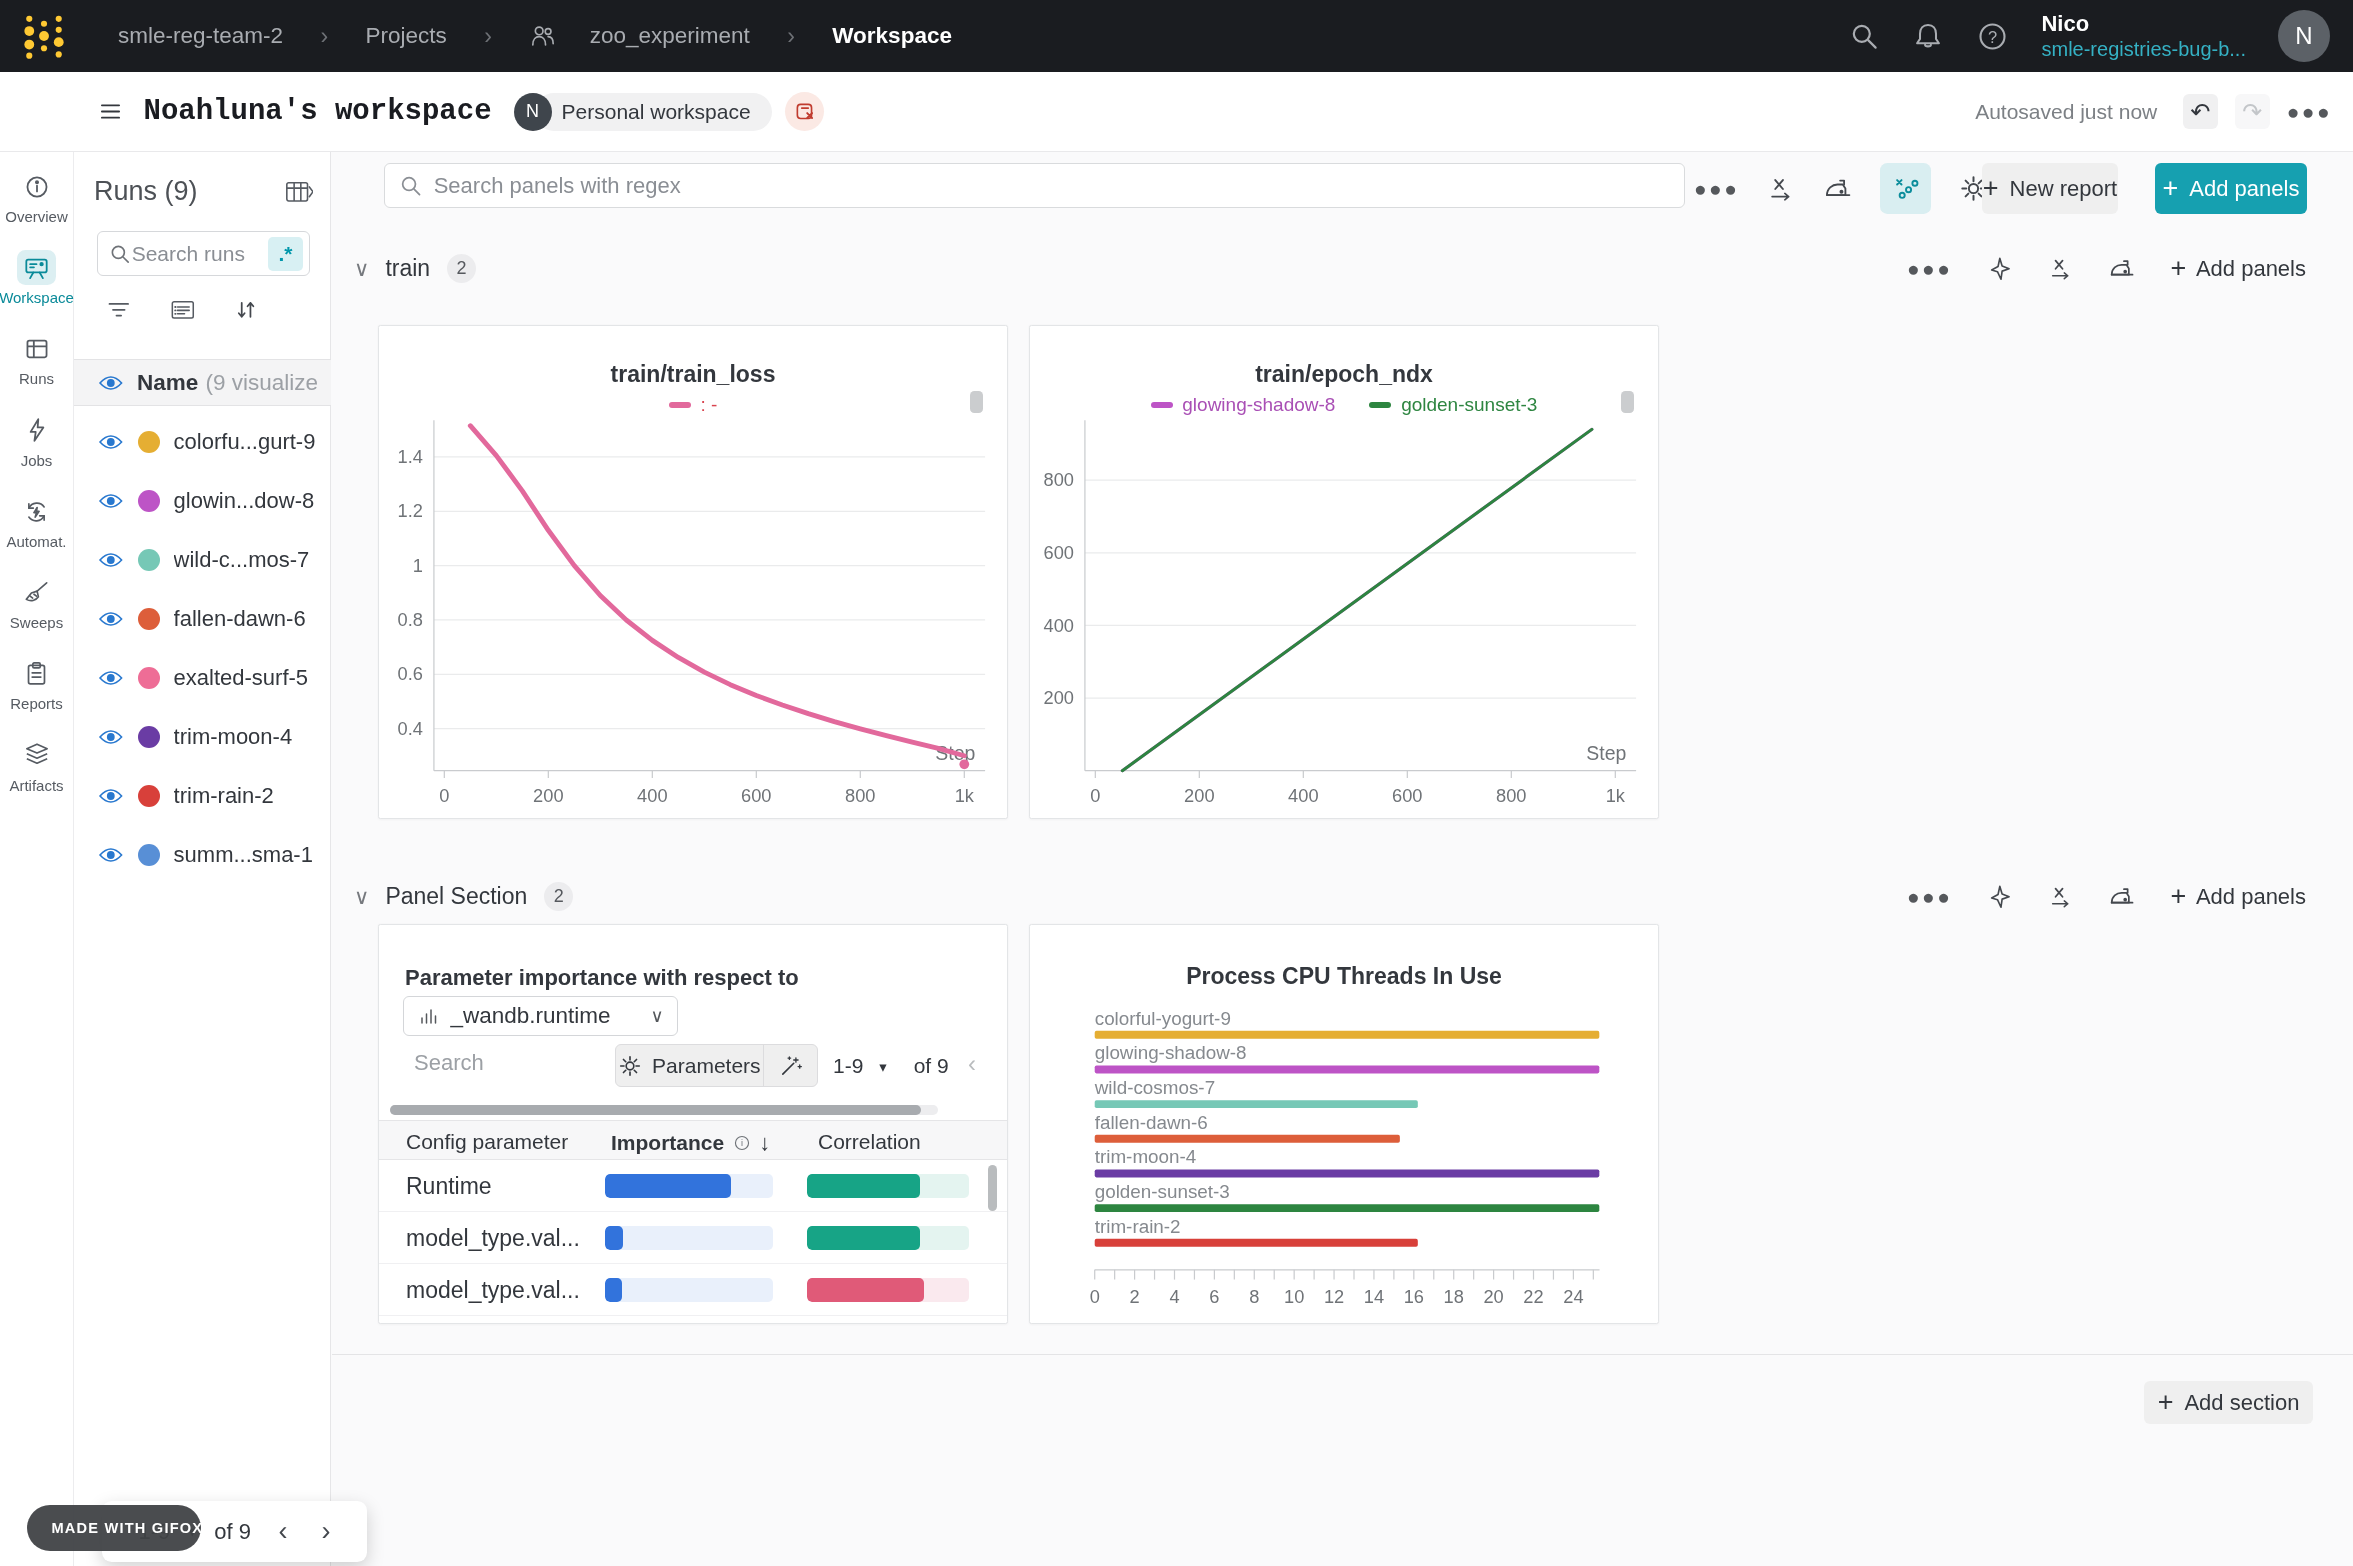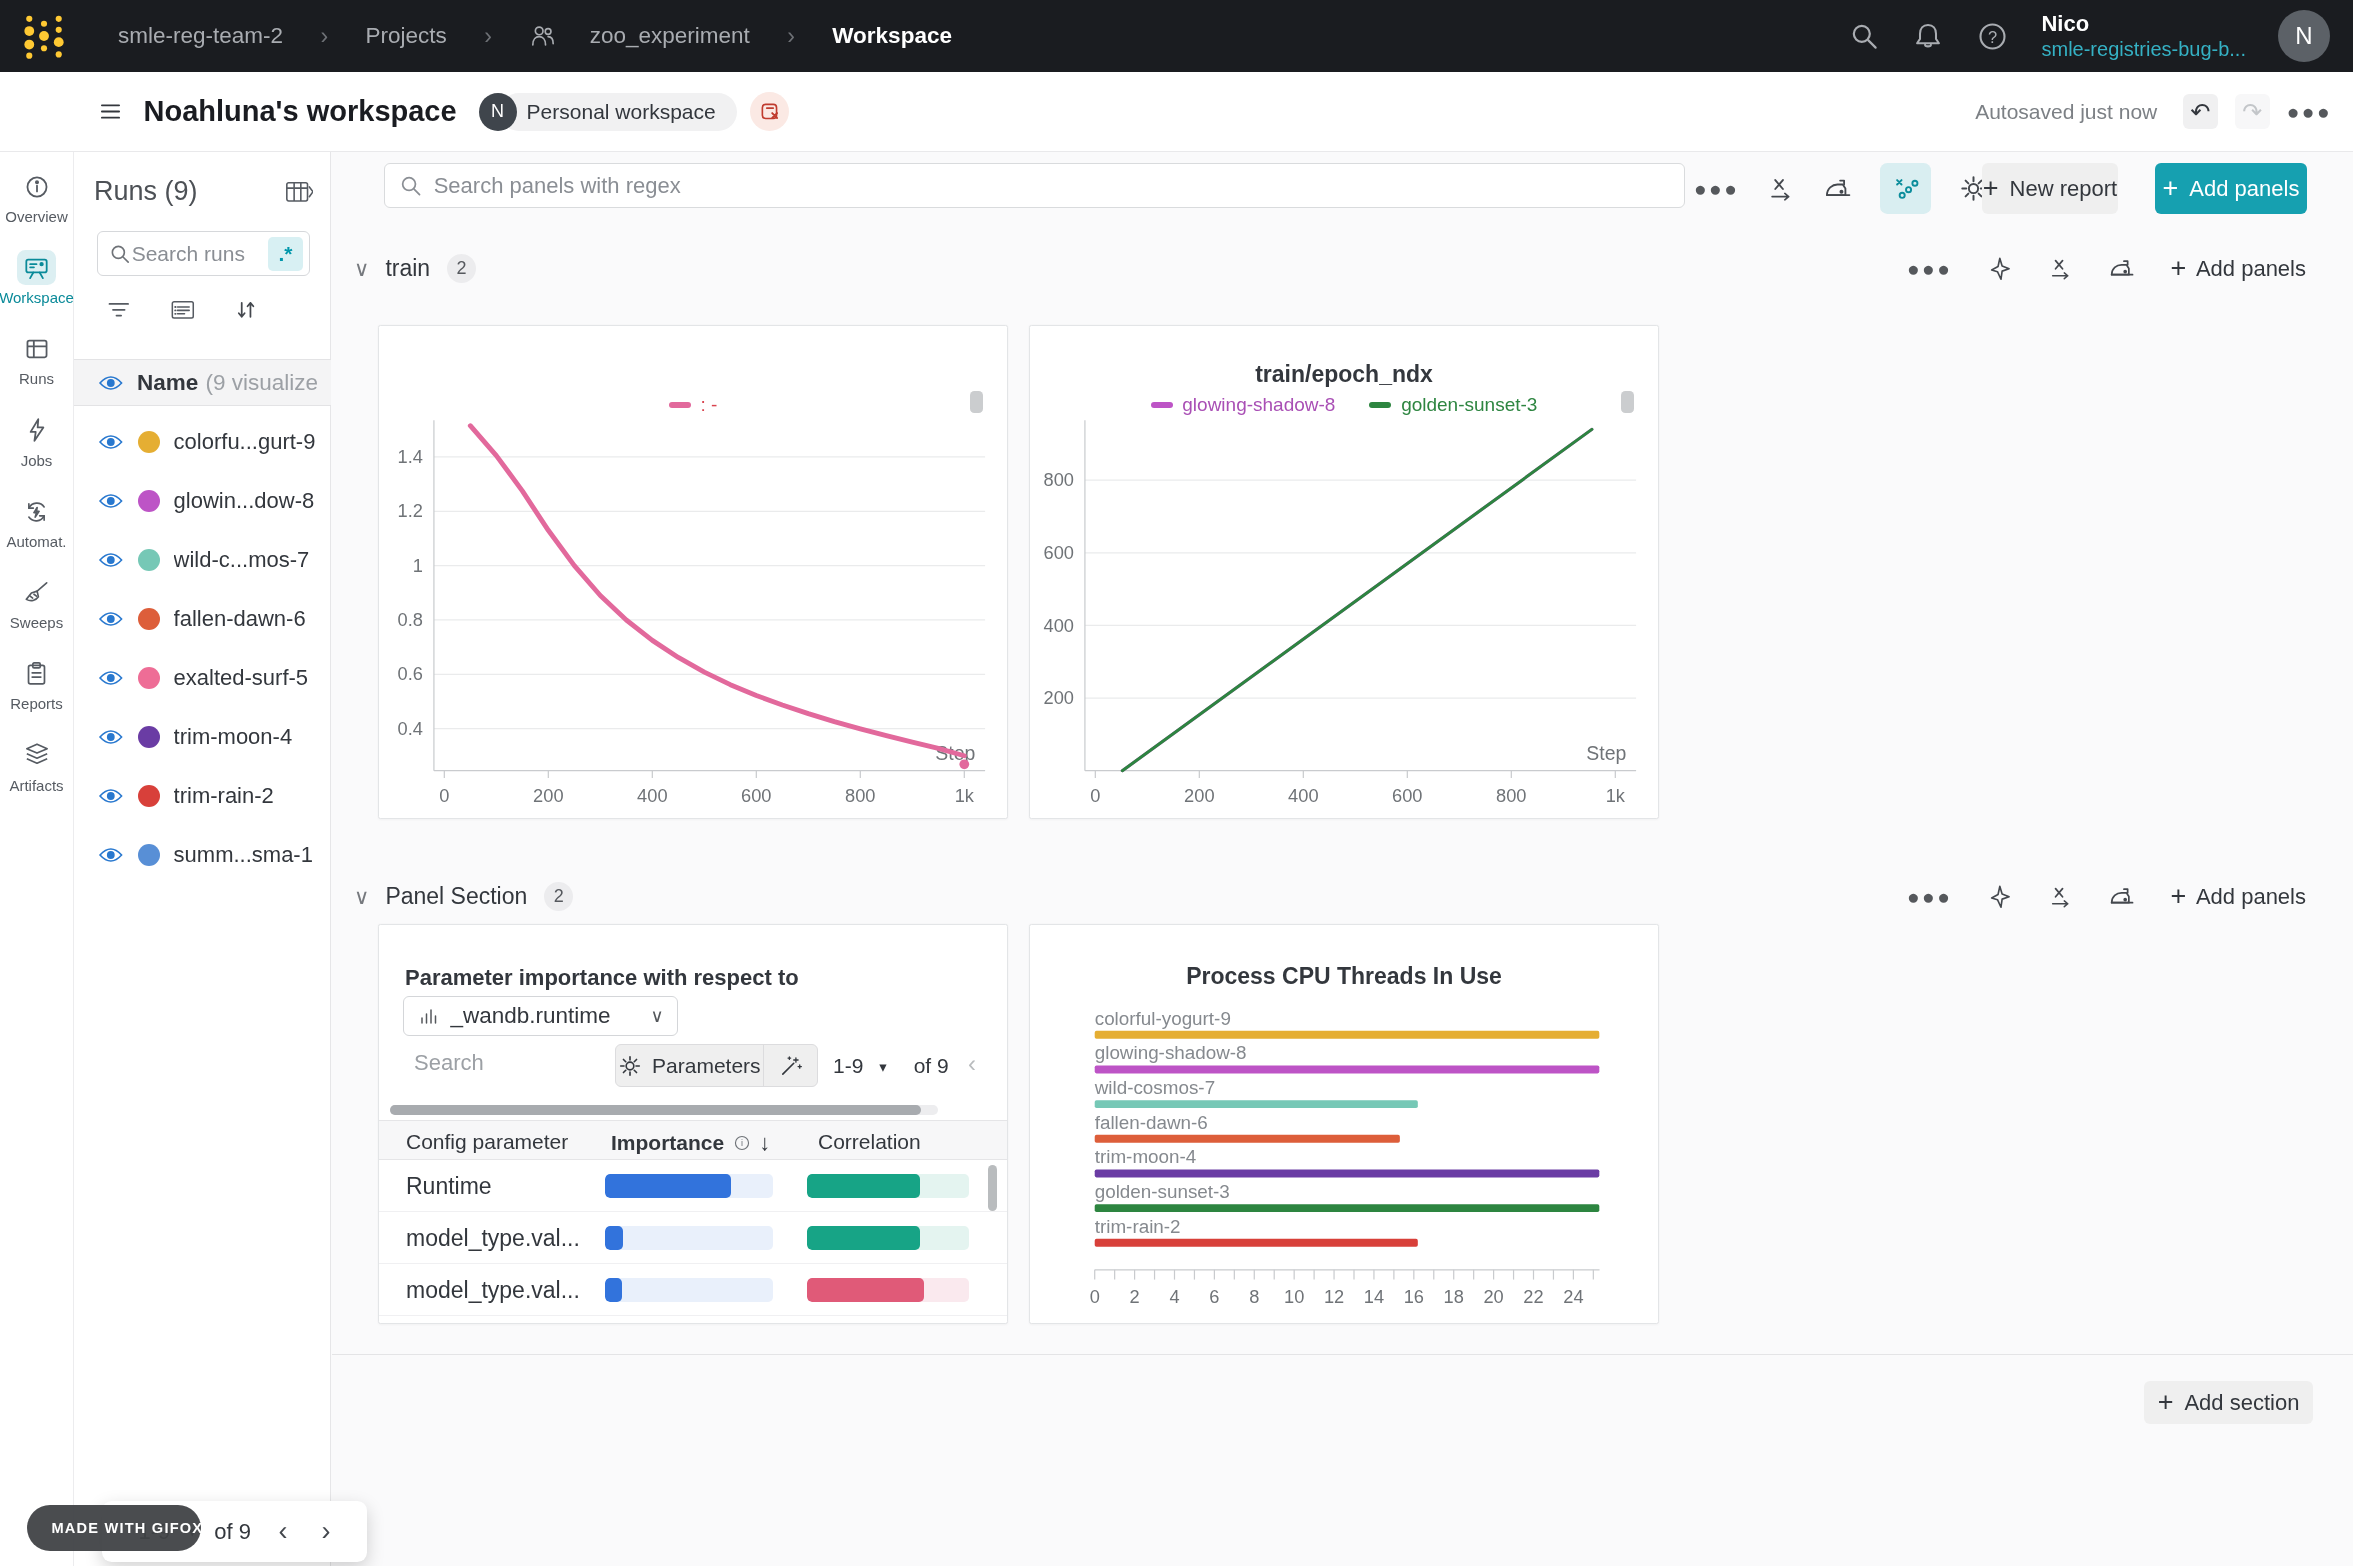--- a/index.html
+++ b/index.html
@@ -17,21 +17,21 @@
   #nav-right { margin-left:auto; display:flex; align-items:center; gap:32px; padding-right:24px; }
   #nav-user { text-align:left; line-height:1.25; }
   #nav-user .uname { color:#FFF; font-size:22px; font-weight:700; }
   #nav-user .uorg  { color:#35B1C4; font-size:20px; }
   #nav-avatar { width:52px; height:52px; border-radius:50%; background:#5C6167; color:#FFF;
     font-size:24px; display:flex; align-items:center; justify-content:center; }
 
   
   #pagehead { position:absolute; left:0; top:72px; width:2354px; height:80px; background:#FFF;
     border-bottom:0.6px solid #E9E9EB; display:flex; align-items:center; }
-  #ws-title { font-size:29px; font-weight:700; color:#1A1C21; margin-left:19.5px; }
+  #ws-title { font-size:29px; font-weight:700; color:#1A1C21; margin-left:19.5px;font-family:Liberation Mono, monospace; }
   #ws-badge { display:flex; align-items:center; margin-left:22px; }
   #badge-avatar { width:38px; height:38px; border-radius:50%; background:#3F454C; color:#FFF;
     font-size:18px; display:flex; align-items:center; justify-content:center; z-index:2; }
   #badge-pill { background:#F1F1F2; border-radius:608px; height:38px; display:flex; align-items:center;
     padding:0 21px 0 27px; margin-left:-17px; font-size:21px; color:#33373D; }
   #clear-icon-wrap { width:39px; height:39px; border-radius:50%; background:#FBE9E4; margin-left:13.4px;
     display:flex; align-items:center; justify-content:center; }
   #head-right { margin-left:auto; display:flex; align-items:center; gap:17px; padding-right:22px; }
   #autosave { font-size:21px; color:#7C8085; margin-right:8.5px; }
   .hist-btn { width:35px; height:35px; border-radius:6px; display:flex; align-items:center;
@@ -555,20 +555,21 @@
         </svg>
       </span>
       <span class="sec-addpanels">
         <span class="plus">+</span>
         <span>Add panels</span>
       </span>
     </div>
   </div>
 
   <div class="card" style="left:46px; top:173px; width:630px; height:494px;">
+    <div class="card-title">train/train_loss</div>
     <div class="legend" id="legend-loss">
         <span class="leg-item">
           <span class="leg-dash" style="background: rgb(226, 105, 156);"></span>
           <span class="leg-label" style="color: rgb(217, 68, 79);">: -</span>
         </span>
       </div>
     <div class="drag-pill"></div>
     <svg id="svg-loss" width="630" height="494" viewBox="0 0 1035 812">
         <line x1="90" y1="661.7906976744187" x2="996" y2="661.7906976744187" stroke="#EAEBEC" stroke-width="2"></line>
         <text x="72" y="671.7906976744187" text-anchor="end" font-size="30" fill="#6F7377">0.4</text>

